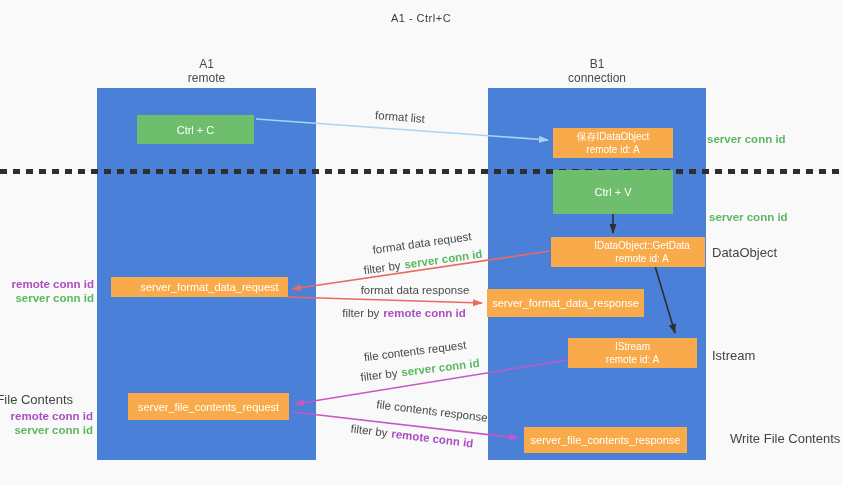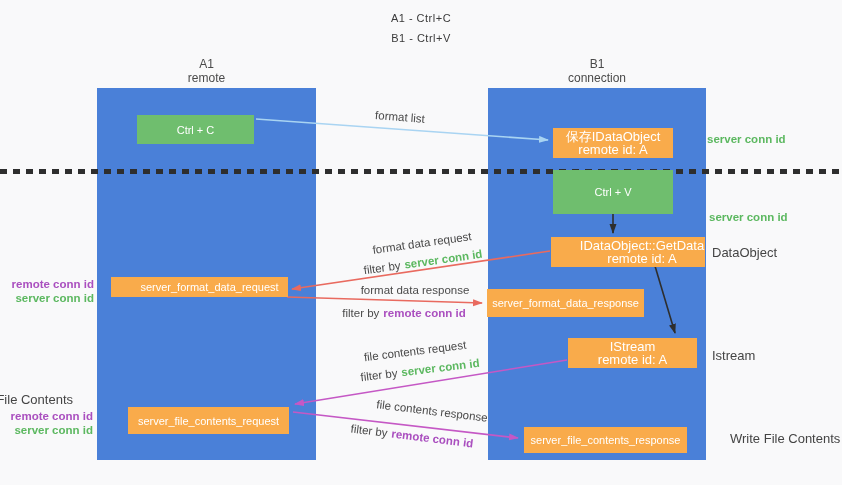--- a/index.html
+++ b/index.html
@@ -17,37 +17,36 @@
   .column { position:absolute; top:88px; height:372px; background:#4a80d8; z-index:1; }
   .column.left  { left:97px;  width:219px; }
   .column.right { left:488px; width:218px; }
   .divider { position:absolute; left:0; top:169px; width:842px; height:5px; z-index:2;
              background:repeating-linear-gradient(90deg,#2e2e2e 0 7px,transparent 7px 13px); }
   svg.arrows { position:absolute; left:0; top:0; z-index:3; pointer-events:none; }
   .box { position:absolute; z-index:4; display:flex; align-items:center; justify-content:center;
          color:#fff; text-align:center; font-size:11px; }
   .box.green  { background:#6fbe6e; }
   .box.orange { background:#f9ab4b; }
-  .box.two-line { flex-direction:column; line-height:13.5px; font-size:13px; }
+  .box.two-line { flex-direction:column; line-height:13.5px; font-size:10px; }
   .elabel { position:absolute; z-index:5; white-space:nowrap; font-size:11.5px; color:#4a4a4a;
             transform:translate(-50%,-50%) rotate(var(--r,0deg)); }
   .side { position:absolute; z-index:5; white-space:nowrap; font-size:11.5px; color:#444; }
   .side.plain { font-size:13px; }
   .green-t  { color:#5cb860; font-weight:bold; }
   .purple-t { color:#aa4fbf; font-weight:bold; }
   .filter-prefix { margin-right:4px; }
 </style>
 </head>
 <body>
 
 <div class="canvas">
 
   <div class="title">
     <div>A1 - Ctrl+C</div>
-    <div>B1 - Ctrl+V</div>
   </div>
 
   <div class="col-head left">
     <div>A1</div>
     <div>remote</div>
   </div>
   <div class="col-head right">
     <div>B1</div>
     <div>connection</div>
   </div>
@@ -97,21 +96,21 @@
 
   <div class="box orange" style="left:111px; top:277px; width:157px; height:20px;padding-left:20px;">server_format_data_request</div>
 
   <div class="box orange" style="left:487px; top:289px; width:157px; height:28px;">server_format_data_response</div>
 
   <div class="box orange two-line" style="left:568px; top:338px; width:129px; height:30px;">
     <div>IStream</div>
     <div>remote id: A</div>
   </div>
 
-  <div class="box orange" style="left:128px; top:393px; width:161px; height:27px;margin-top:14px;">server_file_contents_request</div>
+  <div class="box orange" style="left:128px; top:393px; width:161px; height:27px;">server_file_contents_request</div>
 
   <div class="box orange" style="left:524px; top:427px; width:163px; height:26px;">server_file_contents_response</div>
 
   <div class="elabel" style="left:400px; top:117px; --r:4.5deg;">format list</div>
 
   <div class="elabel" style="left:422px; top:243px; --r:-8deg;">format data request</div>
   <div class="elabel" style="left:423px; top:262px; --r:-8deg;">
     <span class="filter-prefix">filter by</span><span class="green-t">server conn id</span>
   </div>
 

